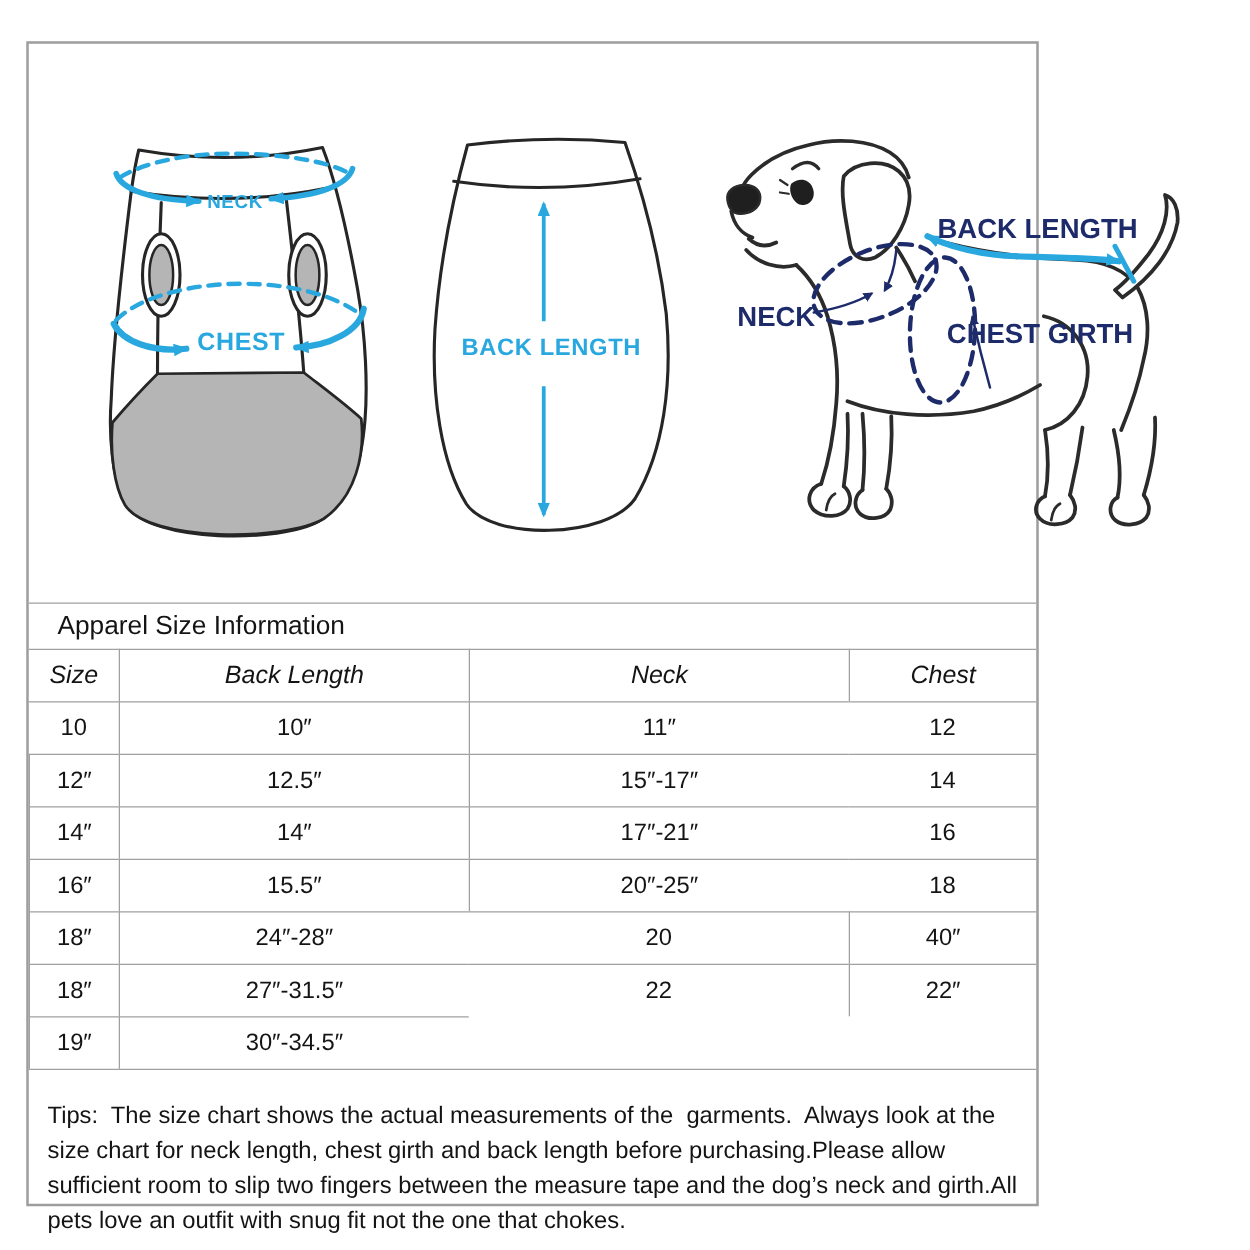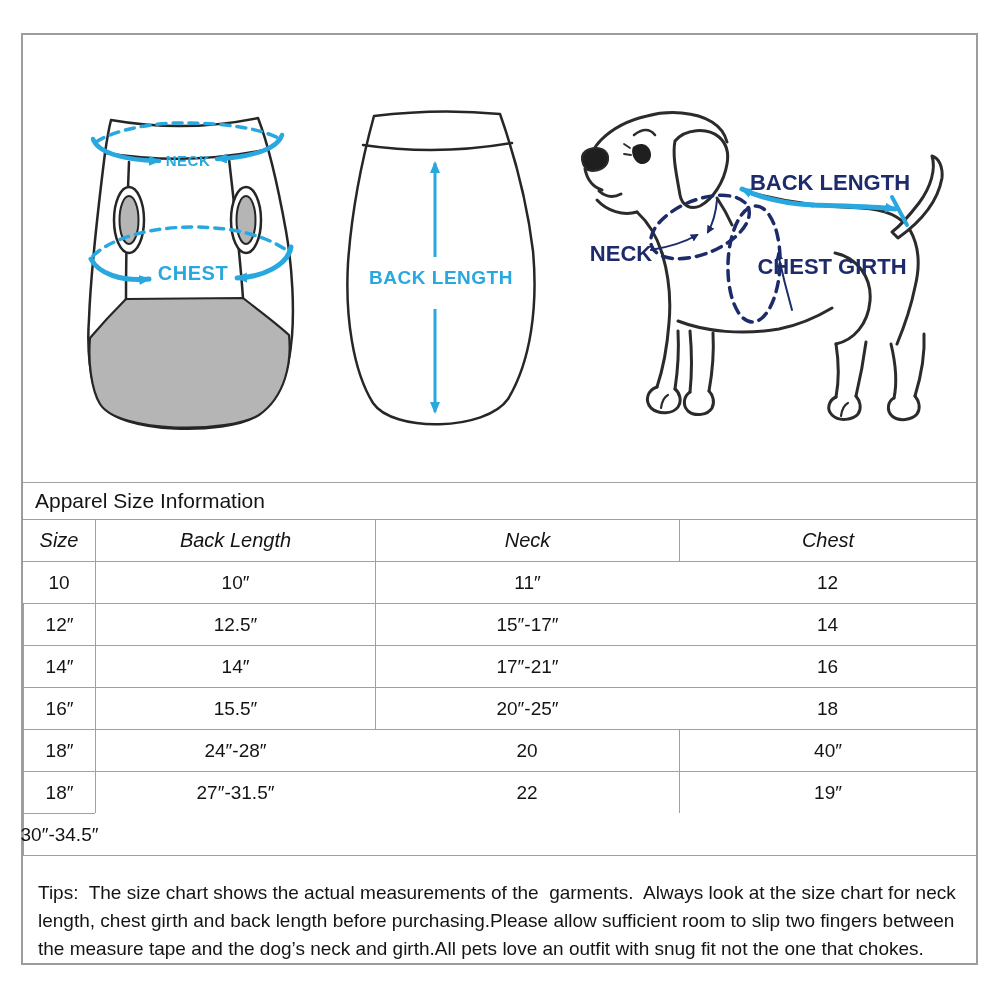--- a/index.html
+++ b/index.html
@@ -1,23 +1,23 @@
 <!DOCTYPE html>
 <html><head>
 <meta charset="utf-8">
 <style>
   html,body{margin:0;padding:0;background:#ffffff;}
   .page{position:relative;width:1000px;height:1000px;background:#fff;
         font-family:"Liberation Sans",sans-serif;color:#141414;overflow:hidden;}
-  .frame{position:absolute;left:21px;top:33px;width:957px;height:932px;
+  .frame{position:absolute;left:21px;top:33px;width:810px;height:932px;
          border:2px solid #9d9d9d;box-sizing:border-box;background:#fff;}
   .art{height:447px;}
   .art svg{display:block;}
   .title-row{height:37px;border-top:1.5px solid #a0a0a0;display:flex;align-items:center;
-             padding-left:12px;font-size:21px;box-sizing:border-box;}
+             padding-left:23px;font-size:21px;box-sizing:border-box;}
   .tbl{display:grid;grid-template-columns:72px 280px 304px 1fr;}
   .cell{display:flex;align-items:center;justify-content:center;
         border-top:1.5px solid #a0a0a0;height:42px;font-size:19px;box-sizing:border-box;}
   .cell.vline{border-left:1.5px solid #a0a0a0;}
   .cell.hdr{font-size:20px;font-style:italic;}
   .tips{border-top:1.5px solid #a0a0a0;height:108px;box-sizing:border-box;
         padding:23px 12px 0 15px;font-size:19px;line-height:28px;white-space:pre-wrap;}
   .lbl-cyan{fill:#29A8DF;font-family:"Liberation Sans",sans-serif;font-weight:bold;}
   .lbl-navy{fill:#1E2B6B;font-family:"Liberation Sans",sans-serif;font-weight:bold;}
 </style>
@@ -157,20 +157,21 @@
       <div class="cell">18</div>
       <div class="cell vline">18″</div>
       <div class="cell vline">24″-28″</div>
 
       <div class="cell">20</div>
       <div class="cell vline">40″</div>
       <div class="cell vline">18″</div>
       <div class="cell vline">27″-31.5″</div>
 
       <div class="cell">22</div>
+      <div class="cell vline">22″</div>
       <div class="cell vline">19″</div>
       <div class="cell vline">30″-34.5″</div>
     </div>
 
     <div class="tips">Tips:  The size chart shows the actual measurements of the  garments.  Always look at the size chart for neck length, chest girth and back length before purchasing.Please allow sufficient room to slip two fingers between the measure tape and the dog’s neck and girth.All pets love an outfit with snug fit not the one that chokes.</div>
 
   </div>
 </div>
 
 </body></html>

